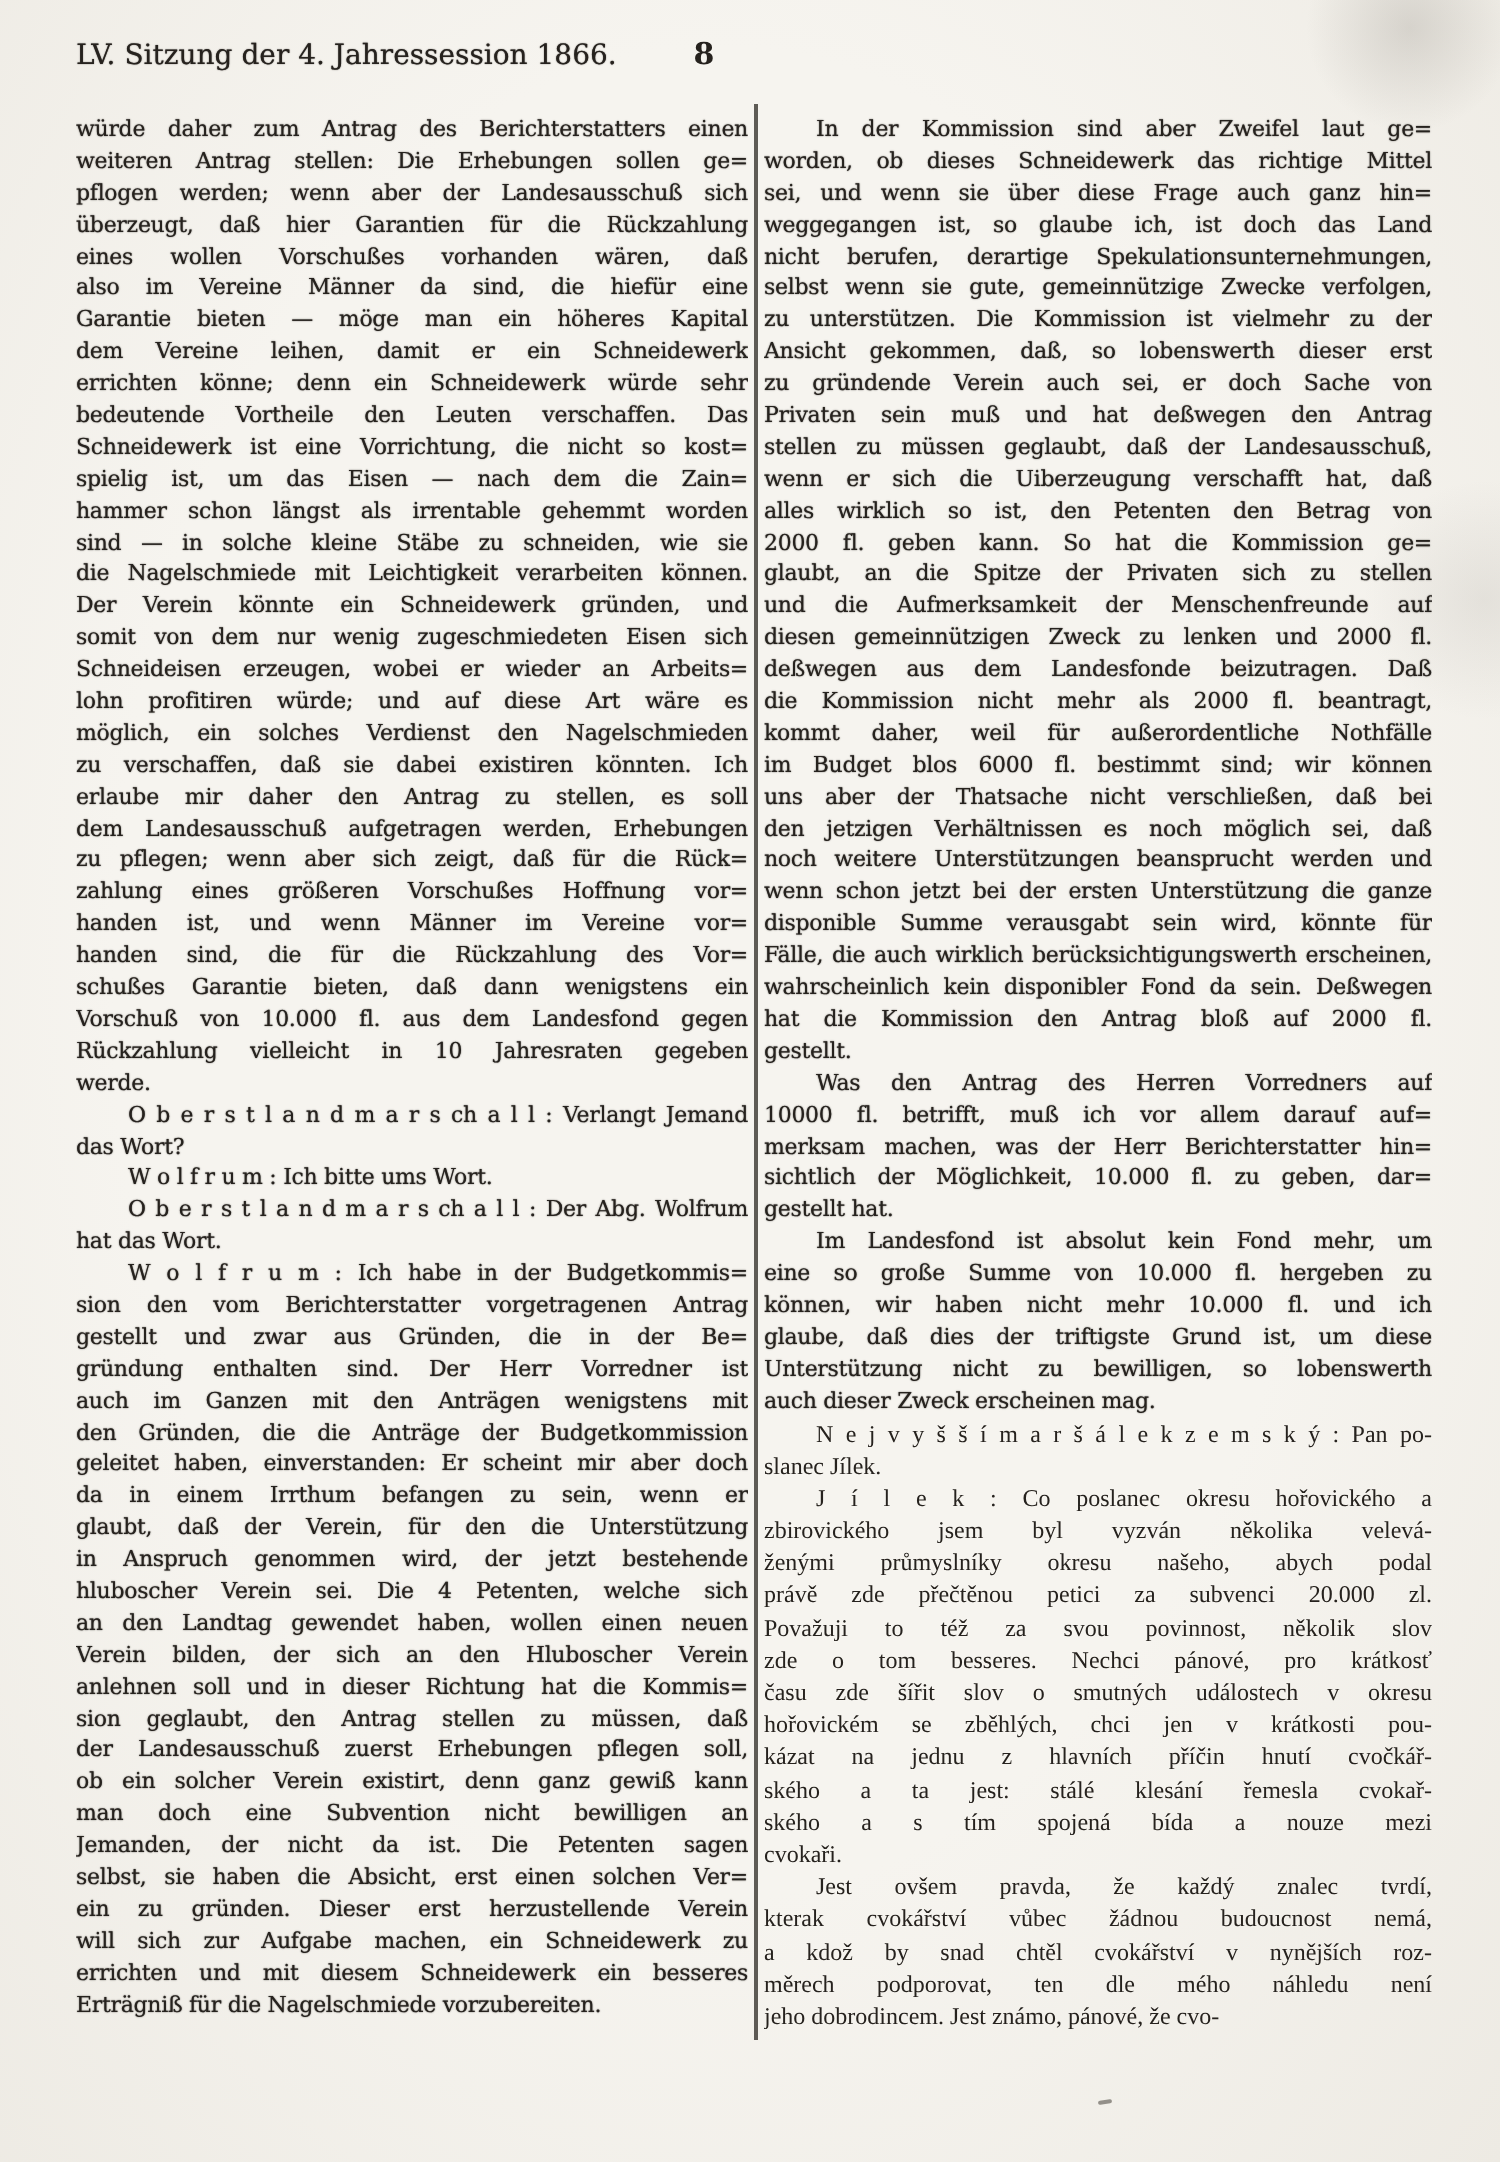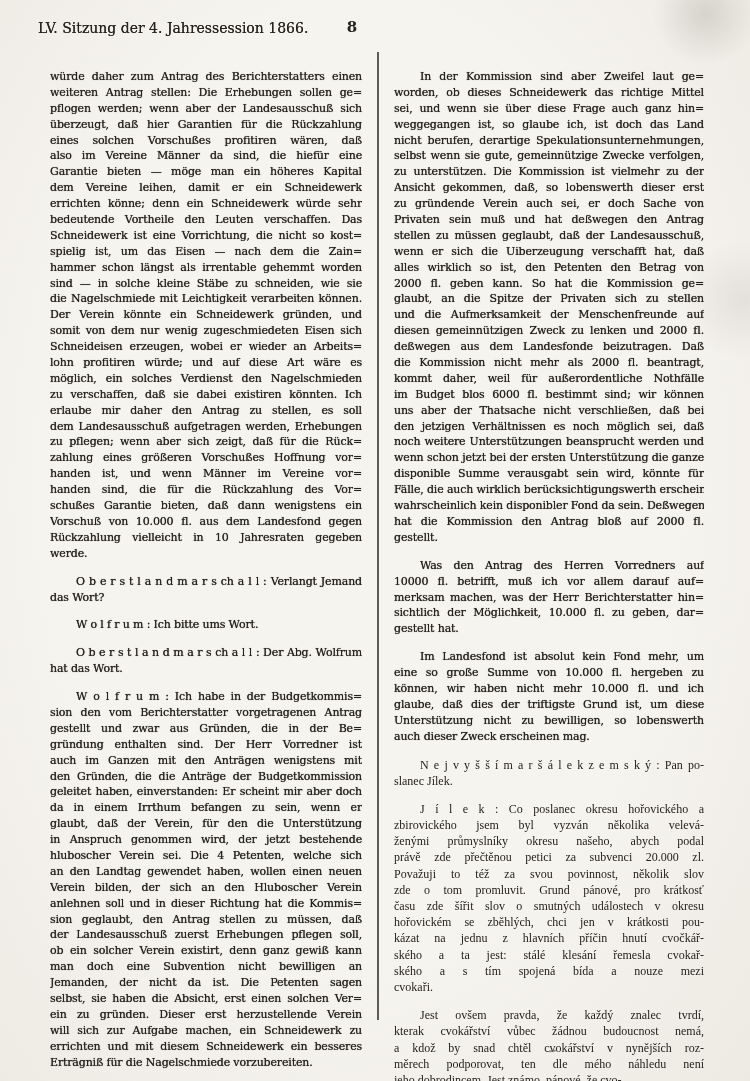--- a/index.html
+++ b/index.html
@@ -27,21 +27,21 @@
     position:absolute;top:18px;left:330px;width:44px;height:18px;line-height:18px;
     text-align:center;font-size:15px;font-weight:bold;
   }
   .divider{
     position:absolute;left:377px;top:52px;width:1.5px;height:968px;
     background:#433f3a;opacity:.85;
   }
   .col{position:absolute;top:57px;overflow:hidden;}
   .col.left{left:38px;width:336px;}
   .col.right{left:382px;width:334px;}
-  .para{margin:12px;}
+  .para{margin:0;}
   .line{
     height:15.9px;line-height:15.9px;
     font-size:11px;
     white-space:nowrap;overflow:hidden;
     text-align:justify;text-align-last:justify;
     letter-spacing:-.15px;
     text-shadow:0 0 .7px rgba(38,34,30,.9);
     font-family:"DejaVu Serif", serif;
   }
   .para.antiqua .line{
@@ -65,21 +65,21 @@
   <div class="pagenum">8</div>
 
   <div class="divider"></div>
 
   <div class="col left" id="col-left">
       <div class="para fraktur">
         <div class="line">würde daher zum Antrag des Berichterstatters einen</div>
         <div class="line">weiteren Antrag stellen: Die Erhebungen sollen ge=</div>
         <div class="line">pflogen werden; wenn aber der Landesausschuß sich</div>
         <div class="line">überzeugt, daß hier Garantien für die Rückzahlung</div>
-        <div class="line">eines solchen Vorschußes profitiren wären, daß</div>
+        <div class="line">eines wollen Vorschußes vorhanden wären, daß</div>
         <div class="line">also im Vereine Männer da sind, die hiefür eine</div>
         <div class="line">Garantie bieten — möge man ein höheres Kapital</div>
         <div class="line">dem Vereine leihen, damit er ein Schneidewerk</div>
         <div class="line">errichten könne; denn ein Schneidewerk würde sehr</div>
         <div class="line">bedeutende Vortheile den Leuten verschaffen.  Das</div>
         <div class="line">Schneidewerk ist eine Vorrichtung, die nicht so kost=</div>
         <div class="line">spielig ist, um das Eisen — nach dem die Zain=</div>
         <div class="line">hammer schon längst als irrentable gehemmt worden</div>
         <div class="line">sind — in solche kleine Stäbe zu schneiden, wie sie</div>
         <div class="line">die Nagelschmiede mit Leichtigkeit verarbeiten können.</div>
@@ -189,21 +189,21 @@
       <div class="para antiqua">
         <div class="line in">N e j v y š š í  m a r š á l e k  z e m s k ý :  Pan po-</div>
         <div class="line end">slanec Jílek.</div>
       </div>
       <div class="para antiqua">
         <div class="line in">J í l e k :  Co poslanec okresu hořovického a</div>
         <div class="line">zbirovického jsem byl vyzván několika velevá-</div>
         <div class="line">ženými průmyslníky okresu našeho, abych podal</div>
         <div class="line">právě zde přečtěnou petici za subvenci 20.000 zl.</div>
         <div class="line">Považuji to též za svou povinnost, několik slov</div>
-        <div class="line">zde o tom promluvit. Grund pánové, pro krátkosť</div>
+        <div class="line">zde o tom besseres. Nechci pánové, pro krátkosť</div>
         <div class="line">času zde šířit slov o smutných událostech v okresu</div>
         <div class="line">hořovickém se zběhlých, chci jen v krátkosti pou-</div>
         <div class="line">kázat na jednu z hlavních příčin hnutí cvočkář-</div>
         <div class="line">ského a ta jest: stálé klesání řemesla cvokař-</div>
         <div class="line">ského a s tím spojená bída a nouze mezi</div>
         <div class="line end">cvokaři.</div>
       </div>
       <div class="para antiqua">
         <div class="line in">Jest ovšem pravda, že každý znalec tvrdí,</div>
         <div class="line">kterak cvokářství vůbec žádnou budoucnost nemá,</div>

